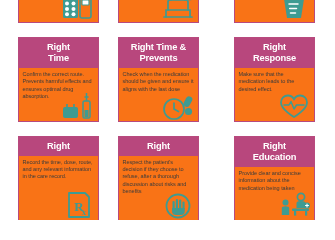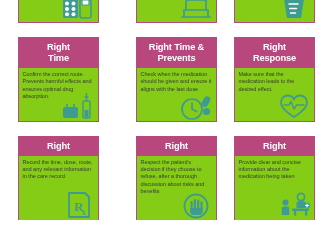--- a/index.html
+++ b/index.html
@@ -17,21 +17,21 @@
     width: 335px;
     height: 220px;
     background: #ffffff;
   }
 
   .card {
     position: absolute;
     width: 81px;
     box-sizing: border-box;
     border: 1.3px solid #b84a7e;
-    background: #84cc16;
+    background: #f97316;
     overflow: hidden;
     display: flex;
     flex-direction: column;
   }
 
   .card-header {
     background: #b8477d;
     color: #ffffff;
     text-align: center;
     font-weight: bold;
@@ -64,21 +64,21 @@
     bottom: 1px;
     width: 34px;
     height: 30px;
     z-index: 1;
     pointer-events: none;
   }
   .card-icon svg { display: block; width: 100%; height: 100%; }
 
   
   .col-1 { left: 78px; }
-  .col-2 { left: 196px; }
+  .col-2 { left: 178px; }
   .col-3 { left: 294px; }
 
   
   .row-1 { top: -62px; height: 85px; }
   .row-2 { top: 37px;  height: 85px; }
   .row-3 { top: 136px; height: 85px; }
 
   
   #shift {
     position: absolute;
@@ -244,20 +244,21 @@
               <path d="M11 19 L23.8 19 L23.8 22 Q23.8 26 19.5 26 L15.3 26 Q11 26 11 22 Z"></path>
             </g>
           </svg>
         </div>
       </div>
     </div>
 
     <div class="card row-3 col-3">
       <div class="card-header">
         <span>Right</span><br>
+        <span>Education</span>
       </div>
       <div class="card-body">
         <div class="card-text">Provide clear and concise information about the medication being taken</div>
         <div class="card-icon">
           <svg viewBox="0 0 34 30">
             <g fill="#3e9b92">
               <circle cx="8.5" cy="13.5" r="3"></circle>
               <path d="M4.8 19 Q4.8 17.2 8.5 17.2 Q12.2 17.2 12.2 19 L12.2 26 L4.8 26 Z"></path>
               <circle cx="24" cy="8" r="3.6" fill="none" stroke="#3e9b92" stroke-width="1.7"></circle>
               <path d="M19.5 14 Q19.5 12 24 12 Q28.5 12 28.5 14 L28.5 19 L19.5 19 Z"></path>

